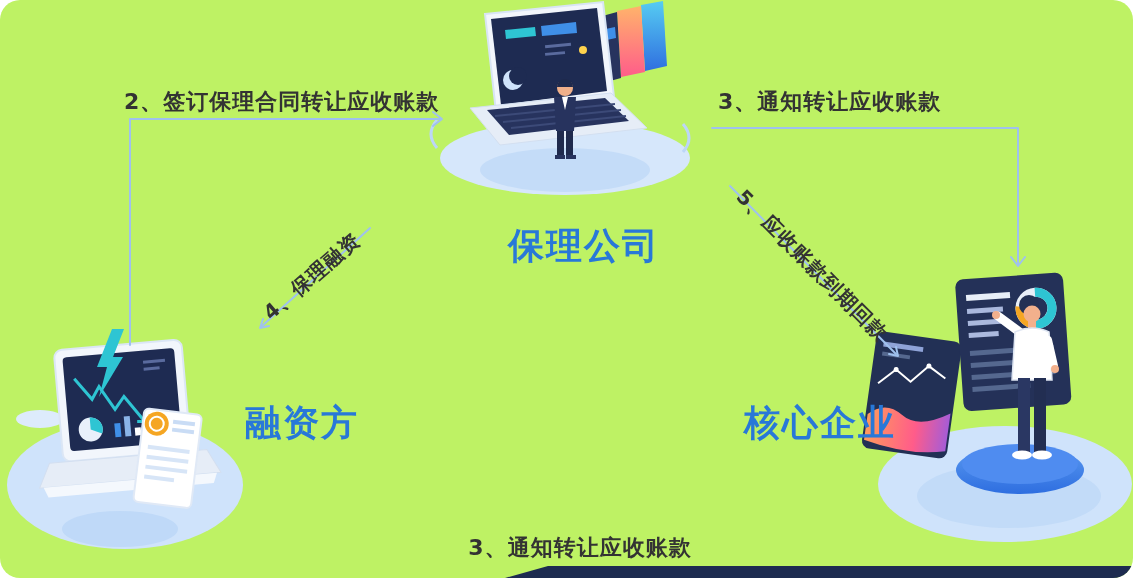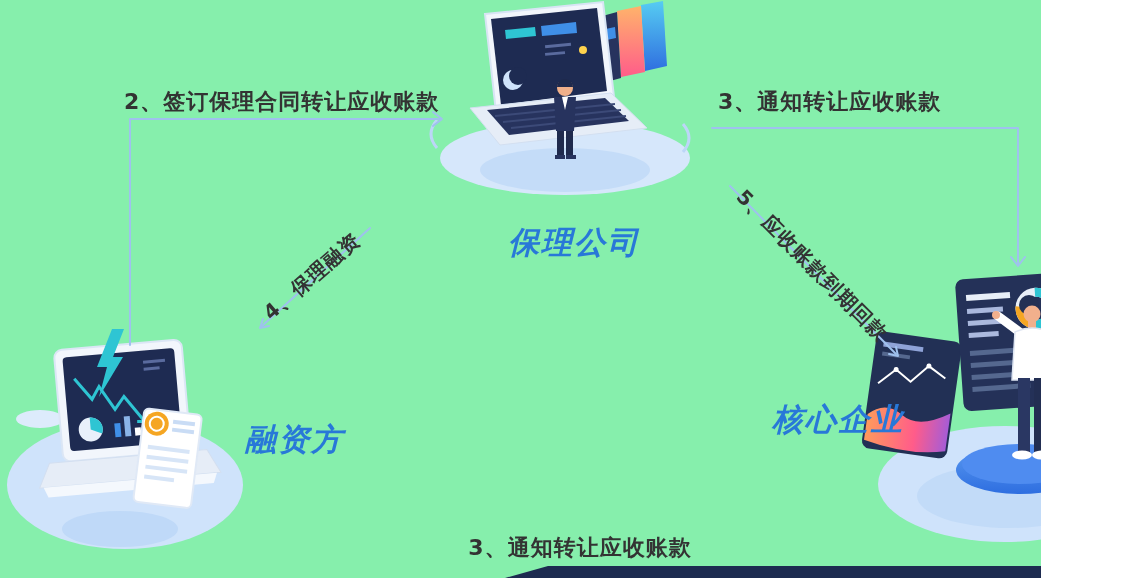--- a/index.html
+++ b/index.html
@@ -1,23 +1,23 @@
 <!DOCTYPE html>
 <html><head>
 <meta charset="utf-8">
 <style>
   * { margin:0; padding:0; box-sizing:border-box; }
   html,body { background:#ffffff; }
   body { font-family:"DejaVu Sans","Liberation Sans",sans-serif; }
-  .canvas { position:relative; width:1041px; height:578px; background:#86efac; overflow:hidden; }
+  .canvas { position:relative; width:1133px; height:578px; background:#bef264; overflow:hidden;border-radius:20px; }
   .illo { position:absolute; z-index:1; }
   .connectors { position:absolute; left:0; top:0; z-index:2; }
   .label { position:absolute; z-index:3; white-space:nowrap; font-weight:700; }
   .step-label { font-size:22px; color:#333333; letter-spacing:1px; }
-  .node-label { font-size:31px; color:#2878d8; letter-spacing:2px;font-style:italic; }
+  .node-label { font-size:36px; color:#2878d8; letter-spacing:2px; }
   .rot-label  { font-size:20px; color:#333333; letter-spacing:1px; text-align:center; }
 </style>
 </head>
 <body>
 
 <div class="canvas">
 
   <svg class="illo" style="left:415px; top:0;" width="290" height="205" viewBox="0 0 290 205">
     <defs>
       <linearGradient id="g-blue" x1="0" y1="0" x2="0" y2="1">
@@ -170,20 +170,20 @@
   <div class="label step-label" style="left:124px; top:87px;">2、签订保理合同转让应收账款</div>
 
   <div class="label step-label" style="left:718px; top:87px;">3、通知转让应收账款</div>
 
   <div class="label node-label" style="left:508px; top:222px;">保理公司</div>
 
   <div class="label rot-label" style="left:232px; top:263px; width:160px; transform:rotate(-41deg);">4、保理融资</div>
 
   <div class="label rot-label" style="left:697px; top:252px; width:230px; transform:rotate(45deg);">5、应收账款到期回款</div>
 
-  <div class="label node-label" style="left:245px; top:399px;margin-top:20px;">融资方</div>
+  <div class="label node-label" style="left:245px; top:399px;">融资方</div>
 
-  <div class="label node-label" style="left:772px; top:399px;">核心企业</div>
+  <div class="label node-label" style="left:744px; top:399px;">核心企业</div>
 
 
   <div class="label step-label" style="left:580px; top:533px; transform:translateX(-50%);">3、通知转让应收账款</div>
 
 </div>
 
 </body></html>

